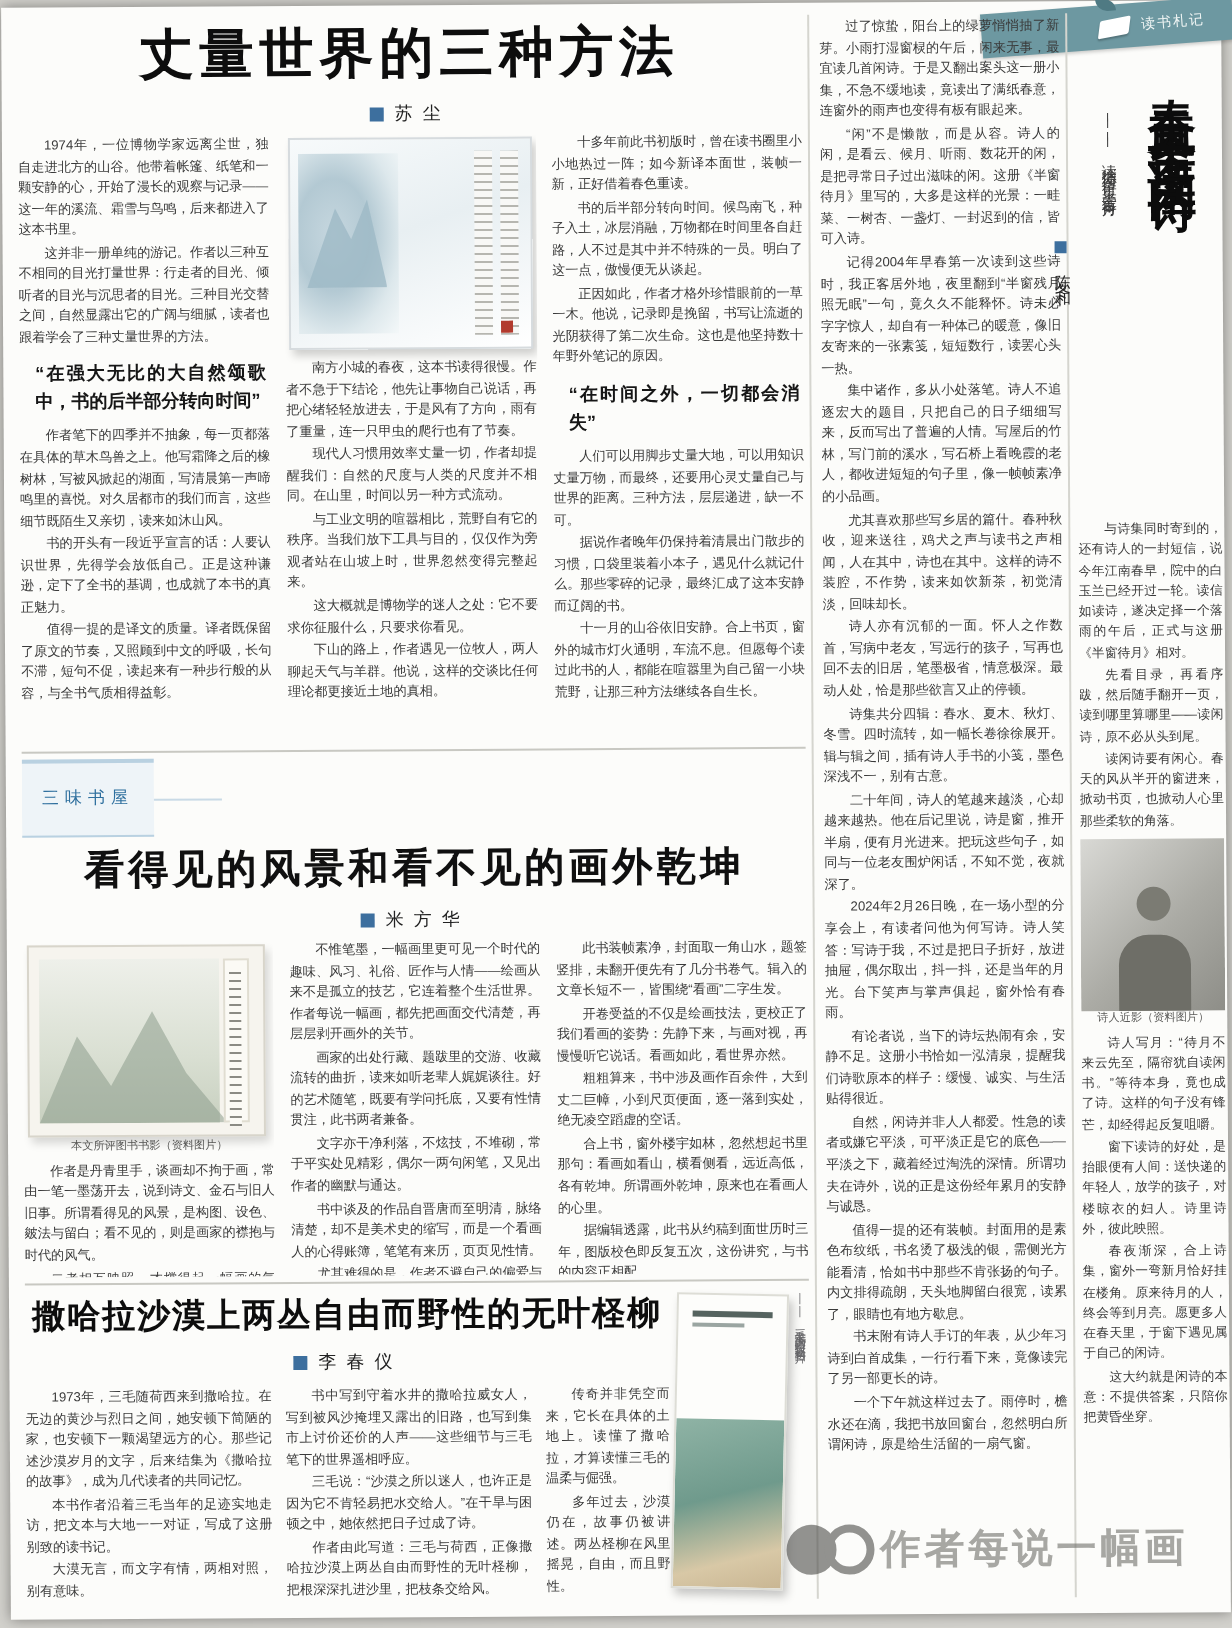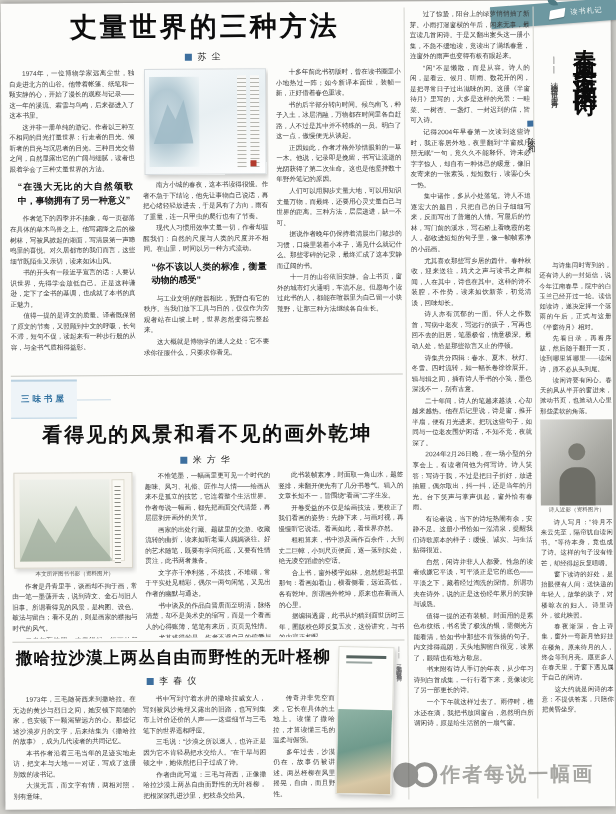--- a/index.html
+++ b/index.html
@@ -35,21 +35,21 @@
   .cover1 .strip{position:absolute;top:6px;width:9px;height:92px;
     background:repeating-linear-gradient(#f8f8f6 0 3px,#b6b6b0 3px 4px);}
   .cover1 .s1{right:19px;} .cover1 .s2{right:6px;}
   .cover1 .seal{position:absolute;right:9px;bottom:7px;width:6px;height:6px;background:#b23a2d;}
   
   .vr{position:absolute;width:1px;background:#d5d5cf;top:6px;bottom:8px;}
   .v1{left:403px;} .v2{left:532px;}
   
   .a2{position:absolute;left:8px;top:372px;width:392px;height:262px;border-top:1px solid #c8c8c2;overflow:hidden;}
   .stag{display:inline-flex;align-items:center;margin-top:3px;padding:12px 10px;
-    font-size:8.5px;font-weight:bold;letter-spacing:3px;color:#2e6f9e;
+    font-size:8.5px;font-weight:normal;letter-spacing:3px;color:#2e6f9e;
     background:#eef4f8;border-top:2px solid #b9d1e1;border-bottom:1px solid #b9d1e1;position:relative;}
   .stag::after{content:"";position:absolute;left:100%;top:50%;width:34px;height:1px;background:#c9dae6;}
   .a2 h2{margin:3px 0 0;text-align:center;font-size:20px;font-weight:bold;letter-spacing:2px;color:#101010;
     font-family:"Liberation Serif","DejaVu Serif",serif;}
   .a2 .cols3{height:198px;}
   .cover2{position:relative;height:94px;margin:1px 4px 2px 2px;border:1px solid #d8d5cb;background:#f6f4ee;
     box-shadow:2px 3px 4px rgba(0,0,0,.15);}
   .cover2 .paint{position:absolute;left:5px;top:6px;right:22px;bottom:6px;
     background:linear-gradient(#eef0ea 0%,#d9dfd2 60%,#c8d0c0 100%);}
   .cover2 .hills{position:absolute;left:5px;top:26px;width:94px;height:62px;background:#8c9c8c;
@@ -120,46 +120,46 @@
   <section class="a1">
     <h1>丈量世界的三种方法</h1>
     <div class="byline">
       <span class="sq"></span>
       <span class="byname">苏尘</span>
     </div>
     <div class="cols3">
       <div class="col">
           <p class="para">1974年，一位博物学家远离尘世，独自走进北方的山谷。他带着帐篷、纸笔和一颗安静的心，开始了漫长的观察与记录——这一年的溪流、霜雪与鸟鸣，后来都进入了这本书里。</p>
           <p class="para">这并非一册单纯的游记。作者以三种互不相同的目光打量世界：行走者的目光、倾听者的目光与沉思者的目光。三种目光交替之间，自然显露出它的广阔与细腻，读者也跟着学会了三种丈量世界的方法。</p>
-          <div class="pq">“在强大无比的大自然颂歌中，事物拥有了另一种意义”</div>
+          <div class="pq">“在强大无比的大自然颂歌中，书的后半部分转向时间”</div>
           <p class="para">作者笔下的四季并不抽象，每一页都落在具体的草木鸟兽之上。他写霜降之后的橡树林，写被风掀起的湖面，写清晨第一声啼鸣里的喜悦。对久居都市的我们而言，这些细节既陌生又亲切，读来如沐山风。</p>
           <p class="para">书的开头有一段近乎宣言的话：人要认识世界，先得学会放低自己。正是这种谦逊，定下了全书的基调，也成就了本书的真正魅力。</p>
           <p class="para">值得一提的是译文的质量。译者既保留了原文的节奏，又照顾到中文的呼吸，长句不滞，短句不促，读起来有一种步行般的从容，与全书气质相得益彰。</p>
         </div>
       <div class="col">
         <figure class="cover1" style="margin:1px 2px 5px;">
           <span class="art"></span>
           <span class="peak"></span>
           <span class="strip s1"></span>
           <span class="strip s2"></span>
           <span class="seal"></span>
         </figure>
         <div>
             <p class="para">南方小城的春夜，这本书读得很慢。作者不急于下结论，他先让事物自己说话，再把心绪轻轻放进去，于是风有了方向，雨有了重量，连一只甲虫的爬行也有了节奏。</p>
             <p class="para">现代人习惯用效率丈量一切，作者却提醒我们：自然的尺度与人类的尺度并不相同。在山里，时间以另一种方式流动。</p>
-            <div class="pq">“你不该以人类的标准，衡量动物的感受”</div>
             <p class="para">与工业文明的喧嚣相比，荒野自有它的秩序。当我们放下工具与目的，仅仅作为旁观者站在山坡上时，世界忽然变得完整起来。</p>
             <p class="para">这大概就是博物学的迷人之处：它不要求你征服什么，只要求你看见。</p>
             <p class="para">下山的路上，作者遇见一位牧人，两人聊起天气与羊群。他说，这样的交谈比任何理论都更接近土地的真相。</p>
           </div>
       </div>
       <div class="col">
           <p class="para">十多年前此书初版时，曾在读书圈里小小地热过一阵；如今新译本面世，装帧一新，正好借着春色重读。</p>
           <p class="para">书的后半部分转向时间。候鸟南飞，种子入土，冰层消融，万物都在时间里各自赶路，人不过是其中并不特殊的一员。明白了这一点，傲慢便无从谈起。</p>
           <p class="para">正因如此，作者才格外珍惜眼前的一草一木。他说，记录即是挽留，书写让流逝的光阴获得了第二次生命。这也是他坚持数十年野外笔记的原因。</p>
+          <div class="pq">“在时间之外，一切都会消失”</div>
           <p class="para">人们可以用脚步丈量大地，可以用知识丈量万物，而最终，还要用心灵丈量自己与世界的距离。三种方法，层层递进，缺一不可。</p>
           <p class="para">据说作者晚年仍保持着清晨出门散步的习惯，口袋里装着小本子，遇见什么就记什么。那些零碎的记录，最终汇成了这本安静而辽阔的书。</p>
           <p class="para">十一月的山谷依旧安静。合上书页，窗外的城市灯火通明，车流不息。但愿每个读过此书的人，都能在喧嚣里为自己留一小块荒野，让那三种方法继续各自生长。</p>
         </div>
     </div>
   </section>
 
   <div class="vr v1"></div>
   <div class="vr v2"></div>
 

